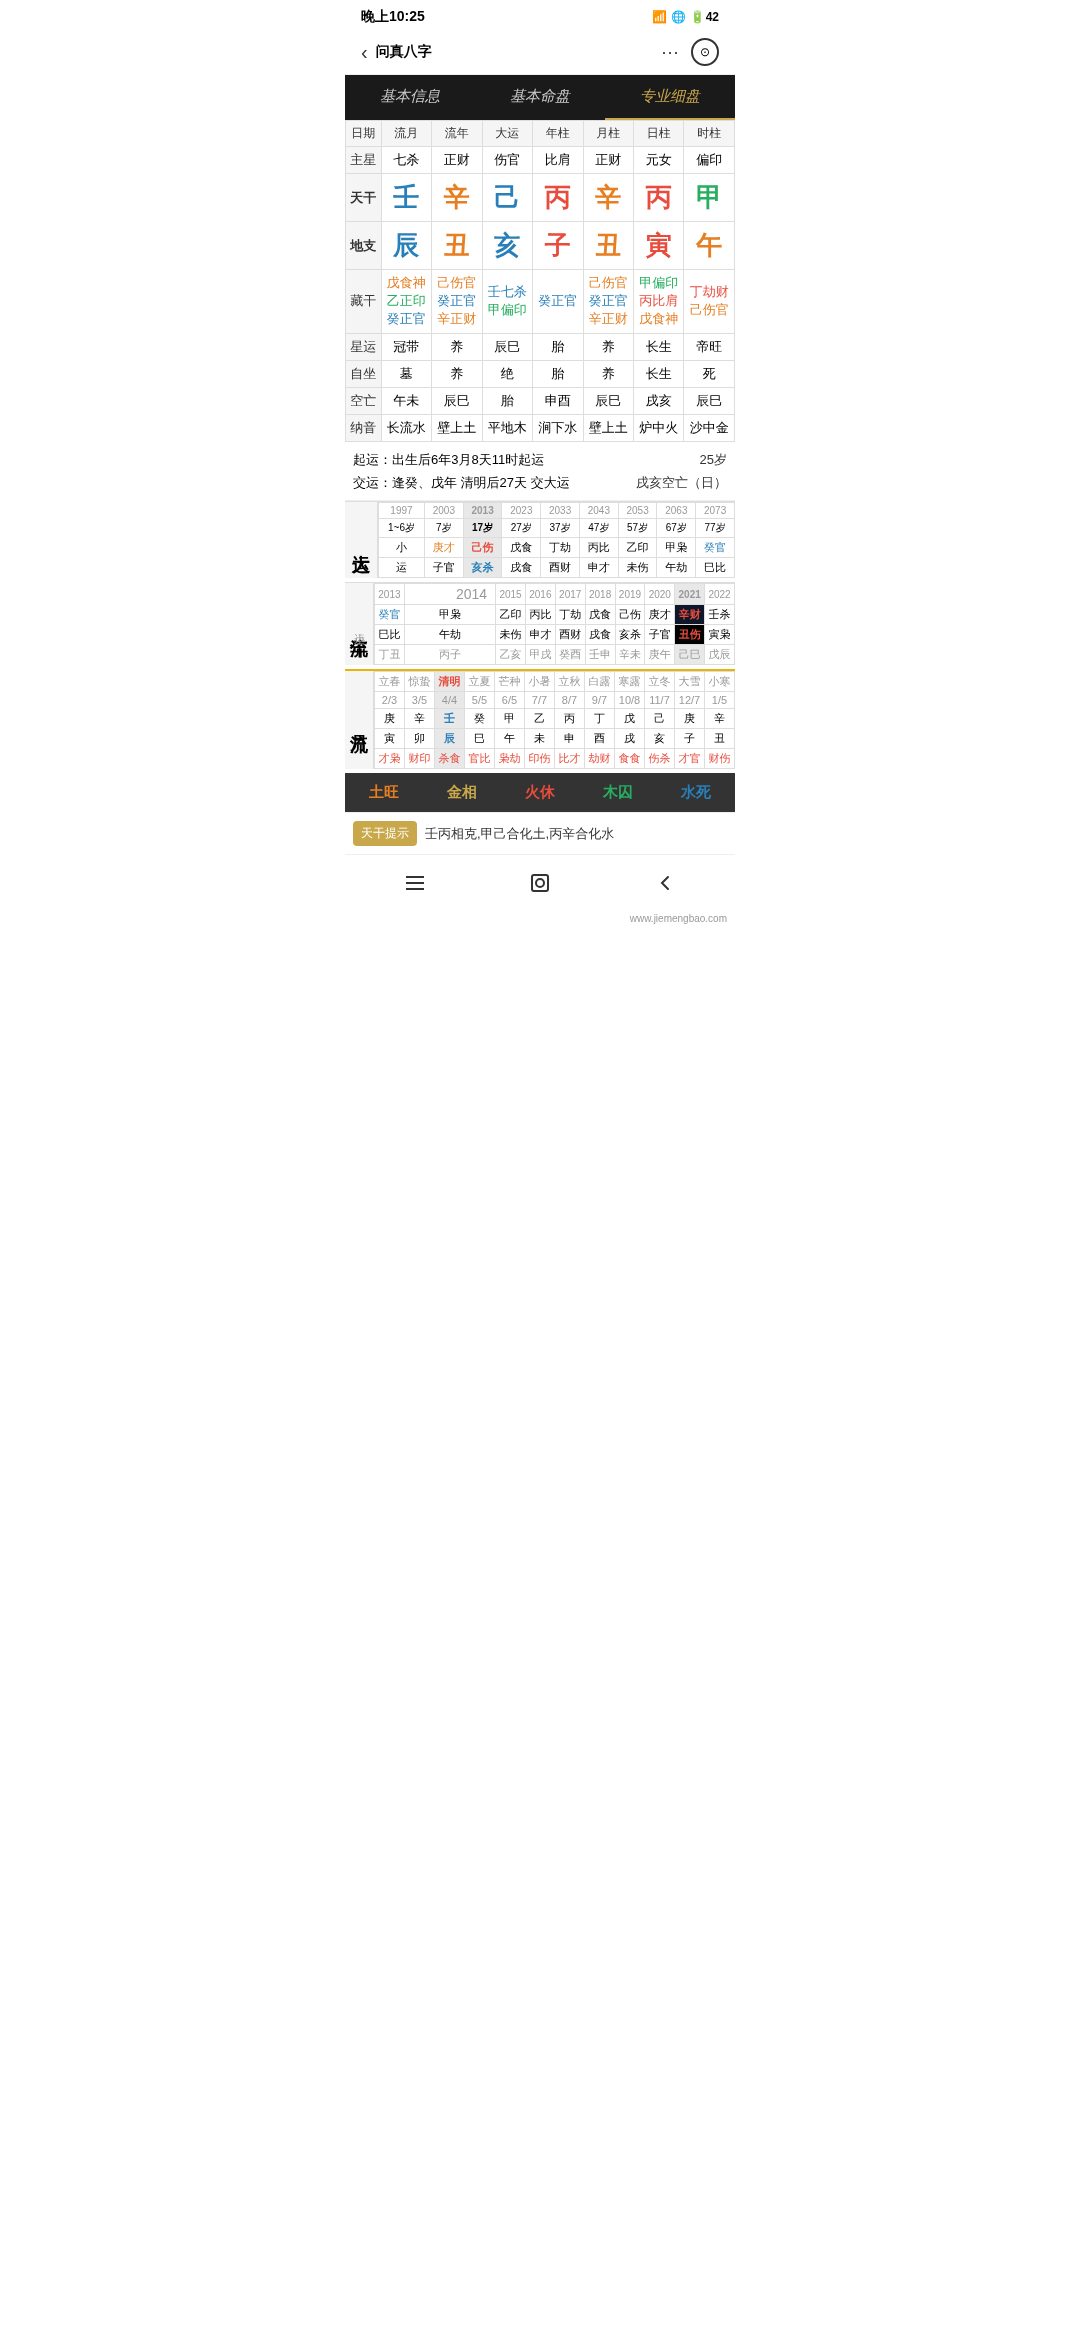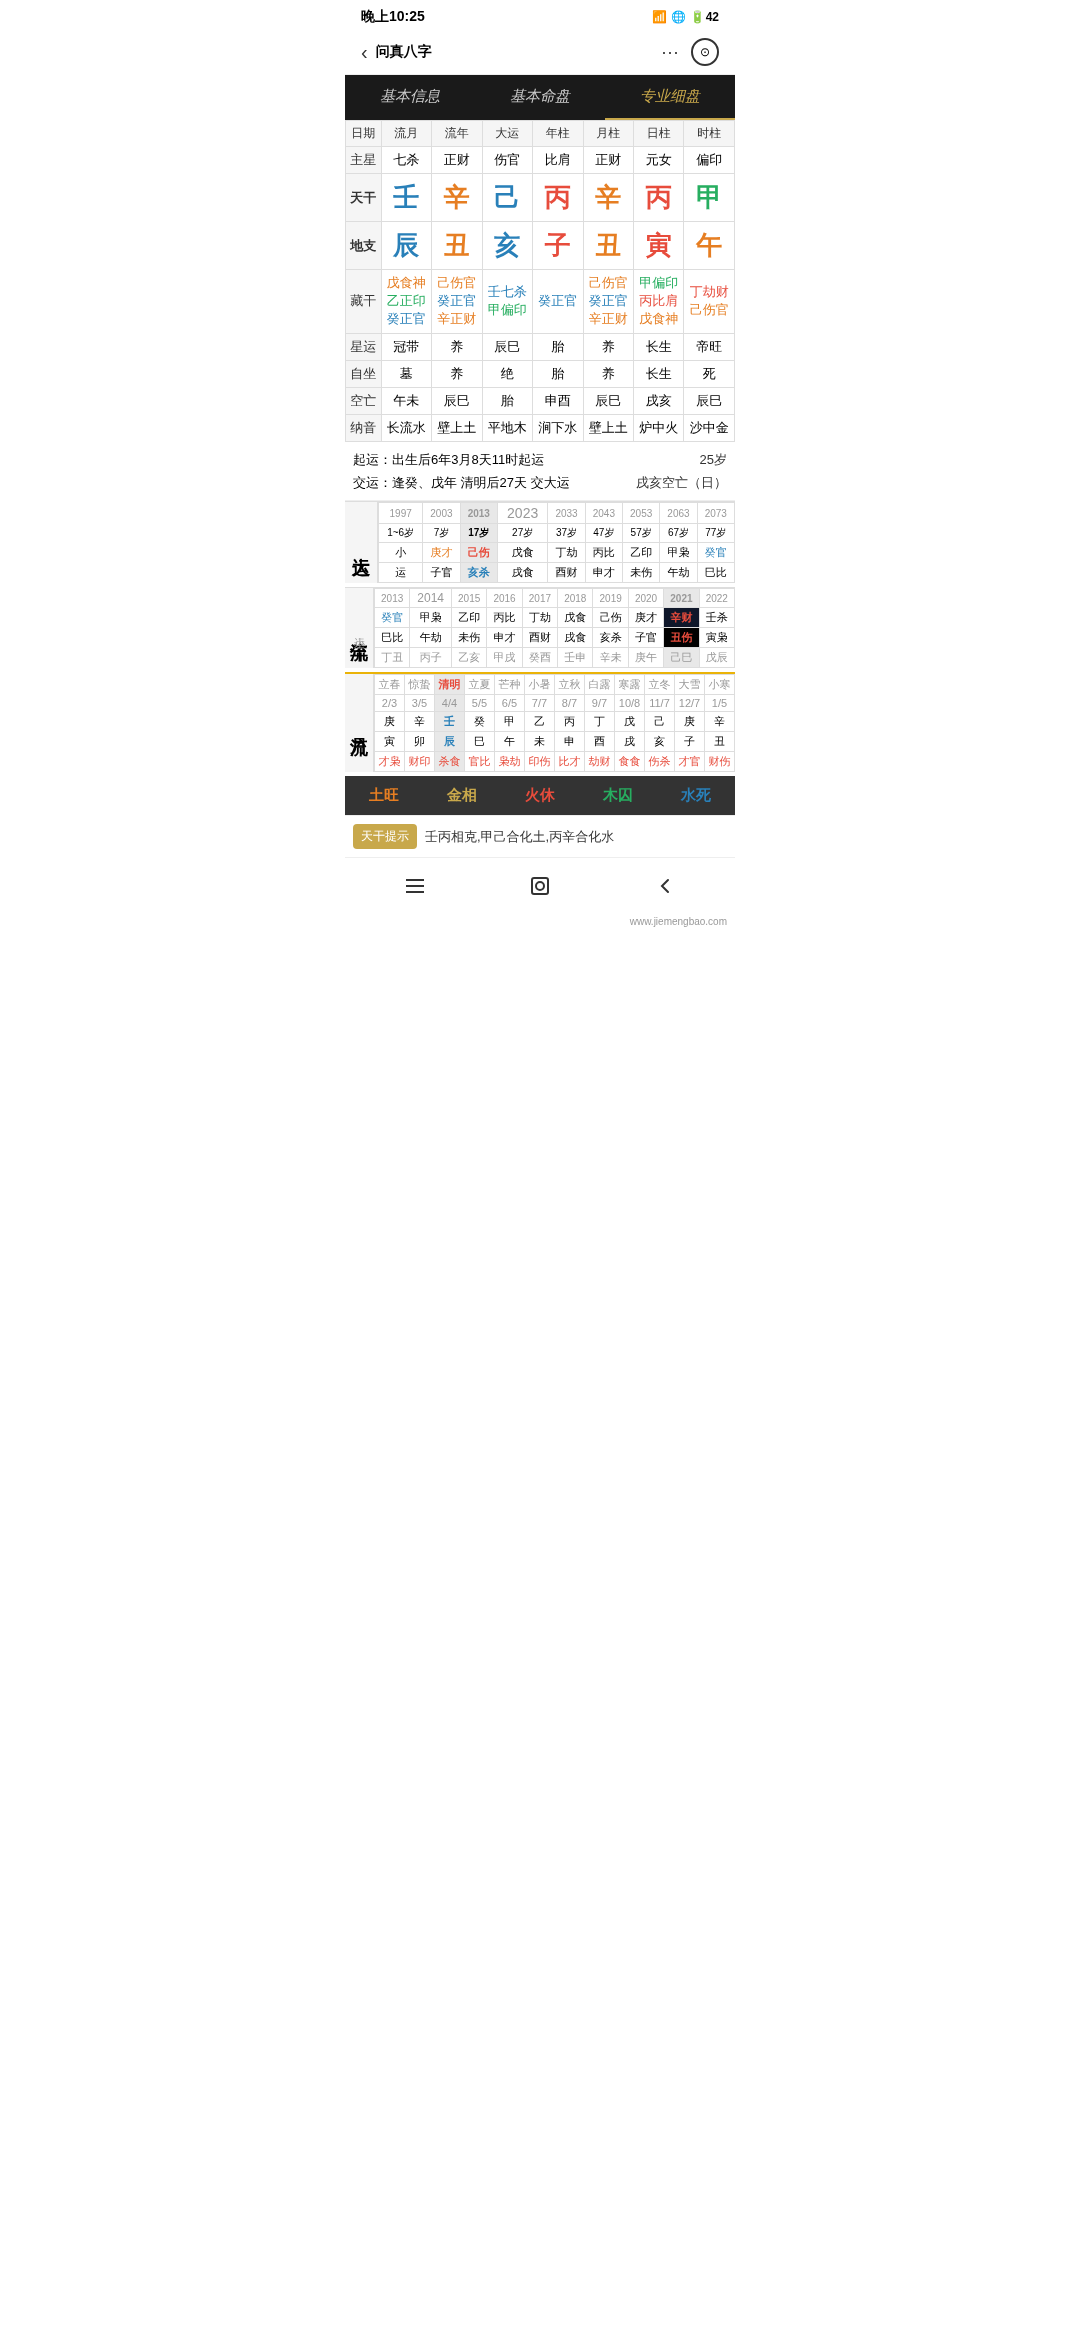--- a/index.html
+++ b/index.html
@@ -397,21 +397,21 @@
 
 <div style="display:flex; align-items:stretch; border-top: 1px solid #ddd;">
   <div style="writing-mode:vertical-lr; text-orientation:upright; font-size:18px; font-weight:bold; background:#f5f5f5; border-right:1px solid #ddd; padding:8px 4px; display:flex; align-items:center; justify-content:center; min-width:24px;">大运</div>
   <div style="flex:1; overflow-x:auto;">
     <table class="dayun-table" style="min-width:300px;">
       <tbody>
           <tr>
         <td style="font-size:10px; color:#999;">1997</td>
         <td style="font-size:10px; color:#999;">2003</td>
         <td style="font-size:10px; color:#999; background:#e8e8e8;"><b>2013</b></td>
-        <td style="font-size:14px; color:#999;">2023</td>
+        <td style="font-size:10px; color:#999;">2023</td>
         <td style="font-size:10px; color:#999;">2033</td>
         <td style="font-size:10px; color:#999;">2043</td>
         <td style="font-size:10px; color:#999;">2053</td>
         <td style="font-size:10px; color:#999;">2063</td>
         <td style="font-size:10px; color:#999;">2073</td>
       </tr>
       <tr>
         <td style="font-size:10px;">1~6岁</td>
         <td style="font-size:10px;">7岁</td>
         <td style="font-size:10px; background:#e8e8e8;"><b>17岁</b></td>
@@ -452,21 +452,21 @@
 <div style="display:flex; align-items:stretch; border-top: 1px solid #ddd; margin-top:4px;">
   <div style="display:flex; flex-direction:column; background:#f5f5f5; border-right:1px solid #ddd; min-width:24px; align-items:center; justify-content:center; padding:4px 2px;">
     <div style="writing-mode:vertical-lr; text-orientation:upright; font-size:18px; font-weight:bold;">流年</div>
     <div style="writing-mode:vertical-lr; text-orientation:upright; font-size:11px; color:#999;">小运</div>
   </div>
   <div style="flex:1; overflow-x:auto;">
     <table class="liuyear-table" style="min-width:330px;">
       <tbody>
           <tr>
         <td style="font-size:10px; color:#999;">2013</td>
-        <td style="font-size:12px; color:#999;">2014</td>
+        <td style="font-size:14px; color:#999;padding-left:44px;">2014</td>
         <td style="font-size:10px; color:#999;">2015</td>
         <td style="font-size:10px; color:#999;">2016</td>
         <td style="font-size:10px; color:#999;">2017</td>
         <td style="font-size:10px; color:#999;">2018</td>
         <td style="font-size:10px; color:#999;">2019</td>
         <td style="font-size:10px; color:#999;">2020</td>
         <td style="font-size:10px; color:#999; background:#e8e8e8;"><b>2021</b></td>
         <td style="font-size:10px; color:#999;">2022</td>
       </tr>
       <tr>

